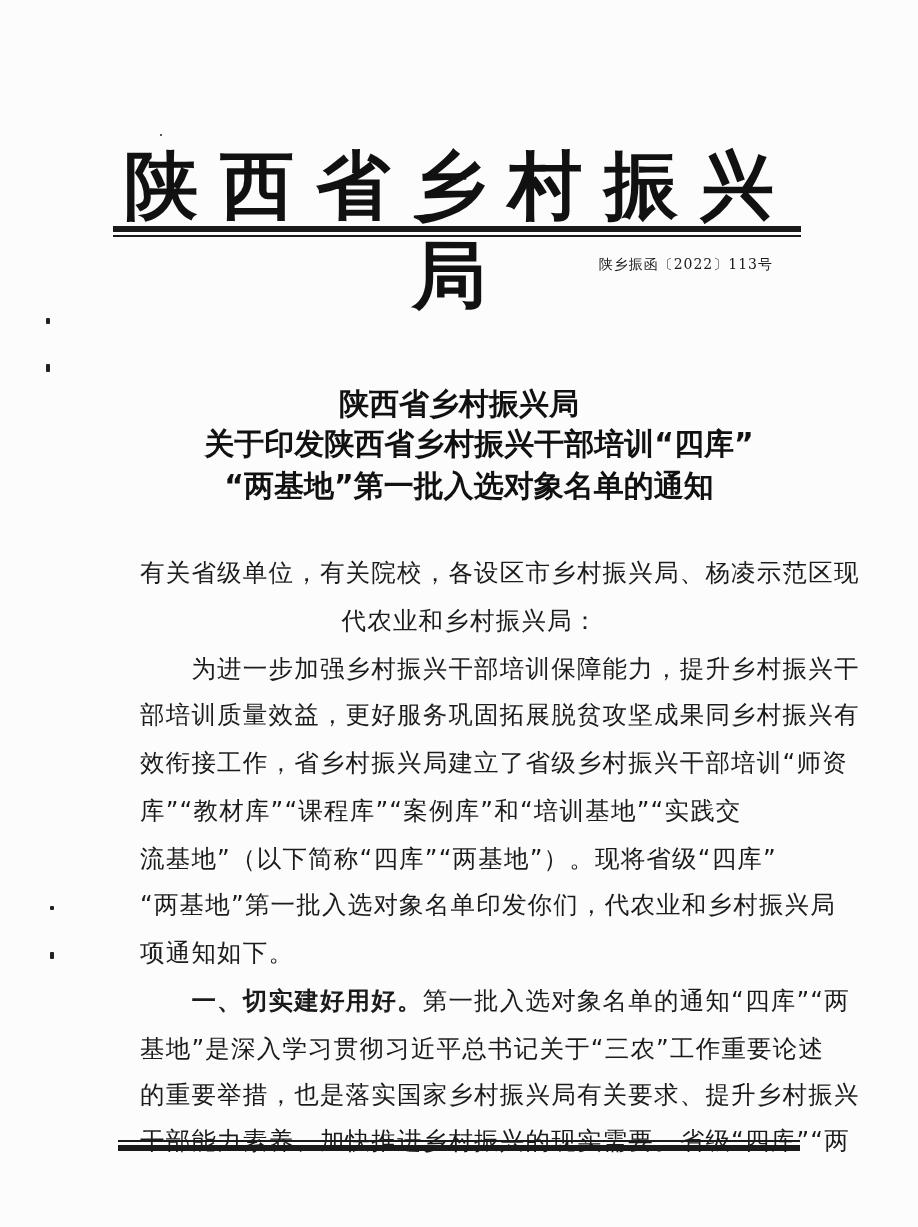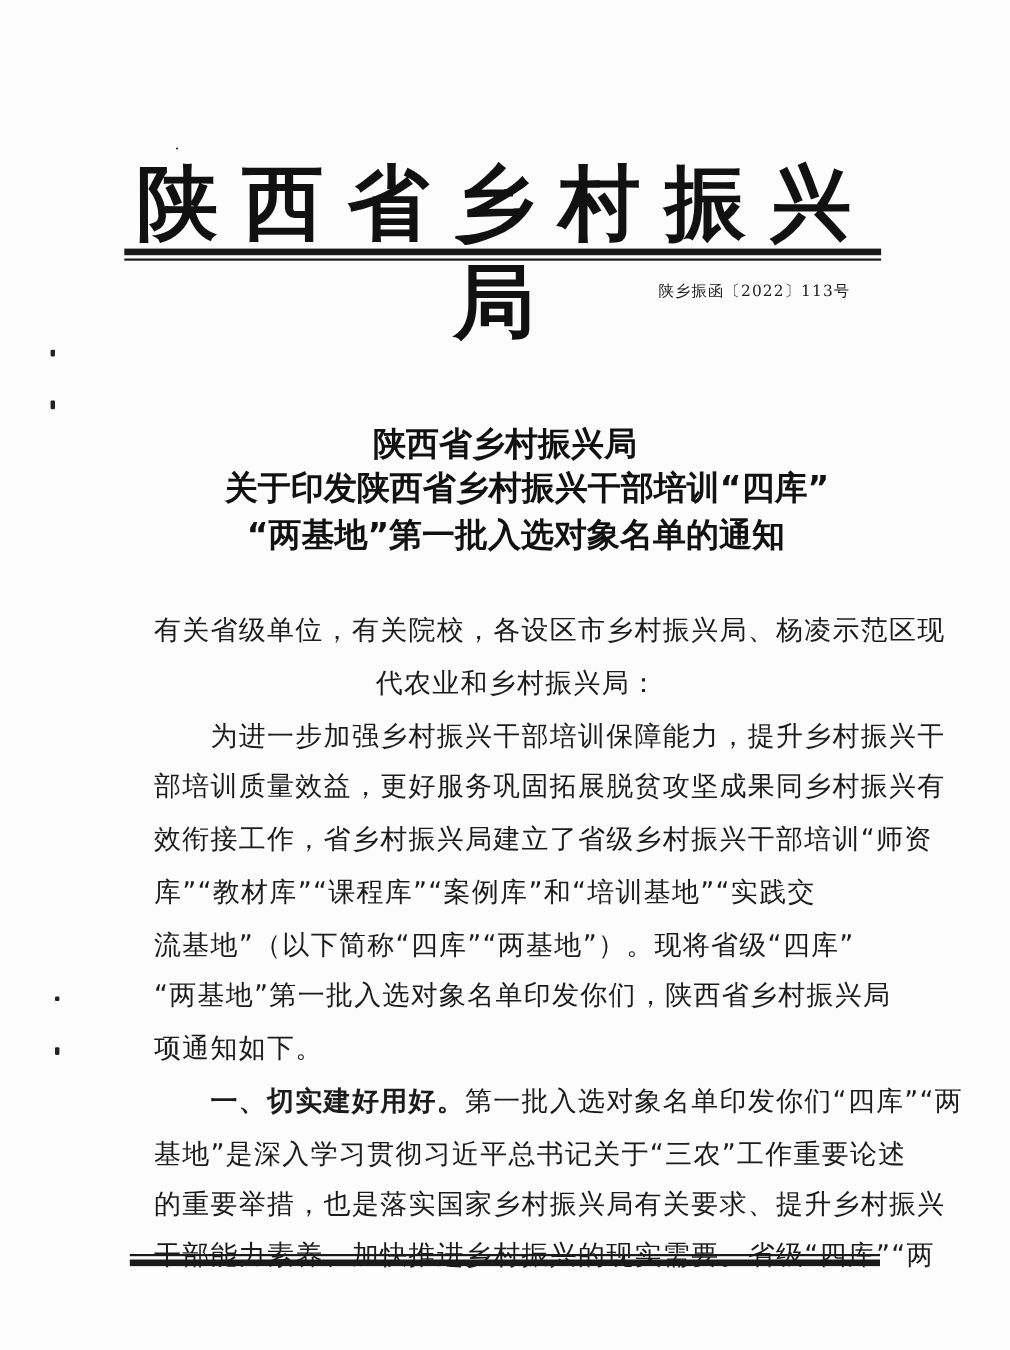--- a/index.html
+++ b/index.html
@@ -58,25 +58,25 @@
   <div class="title" data-bind="title.line2" style="top:424px;left:20px;">关于印发陕西省乡村振兴干部培训“四库”</div>
   <div class="title" data-bind="title.line3" style="top:466px;left:10px;">“两基地”第一批入选对象名单的通知</div>
 
   <div class="body-line" data-bind="body.lines.0" style="top:558px;">有关省级单位，有关院校，各设区市乡村振兴局、杨凌示范区现</div>
   <div class="body-line" data-bind="body.lines.1" style="top:606px;text-align:center;">代农业和乡村振兴局：</div>
   <div class="body-line" data-bind="body.lines.2" style="top:654px;">　　为进一步加强乡村振兴干部培训保障能力，提升乡村振兴干</div>
   <div class="body-line" data-bind="body.lines.3" style="top:700px;">部培训质量效益，更好服务巩固拓展脱贫攻坚成果同乡村振兴有</div>
   <div class="body-line" data-bind="body.lines.4" style="top:748px;">效衔接工作，省乡村振兴局建立了省级乡村振兴干部培训“师资</div>
   <div class="body-line" data-bind="body.lines.5" style="top:796px;">库”“教材库”“课程库”“案例库”和“培训基地”“实践交</div>
   <div class="body-line" data-bind="body.lines.6" style="top:844px;">流基地”（以下简称“四库”“两基地”）。现将省级“四库”</div>
-  <div class="body-line" data-bind="body.lines.7" style="top:890px;">“两基地”第一批入选对象名单印发你们，陕西省乡村振兴局</div>
+  <div class="body-line" data-bind="body.lines.7" style="top:890px;">“两基地”第一批入选对象名单印发你们，代农业和乡村振兴局</div>
   <div class="body-line" data-bind="body.lines.8" style="top:938px;">项通知如下。</div>
 
   <div class="body-line" style="top:986px;">
-    <span class="bold" data-bind="body.section1_heading">　　一、切实建好用好。</span><span data-bind="body.lines.9">第一批入选对象名单印发你们“四库”“两</span>
+    <span class="bold" data-bind="body.section1_heading">　　一、切实建好用好。</span><span data-bind="body.lines.9">第一批入选对象名单的通知“四库”“两</span>
   </div>
   <div class="body-line" data-bind="body.lines.10" style="top:1032px;">基地”是深入学习贯彻习近平总书记关于“三农”工作重要论述</div>
   <div class="body-line" data-bind="body.lines.11" style="top:1080px;">的重要举措，也是落实国家乡村振兴局有关要求、提升乡村振兴</div>
   <div class="body-line" data-bind="body.lines.12" style="top:1126px;">干部能力素养、加快推进乡村振兴的现实需要。省级“四库”“两</div>
 
   <div class="rule-thick" style="top:1140px;height:2px;left:118px;width:682px;"></div>
   <div class="rule-thick" style="top:1145px;height:6px;left:118px;width:682px;"></div>
 </div>
 
 <style>

